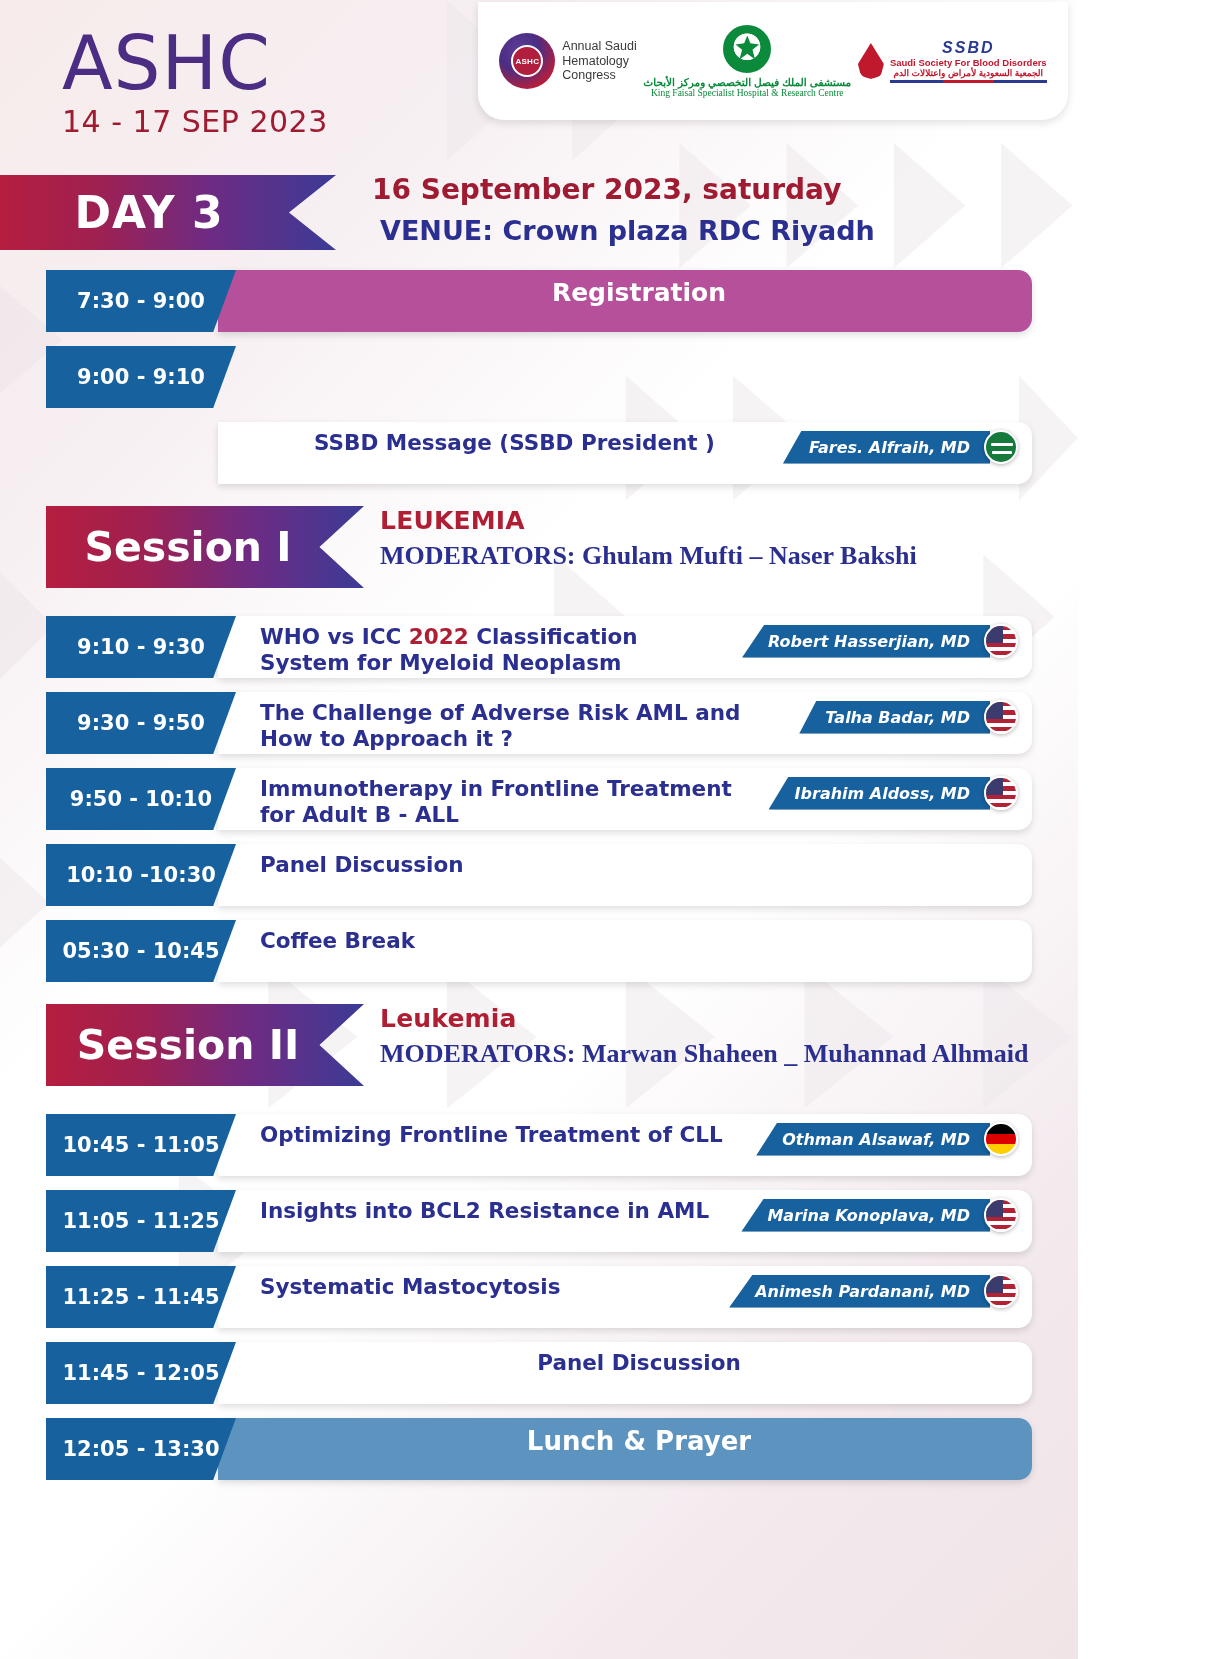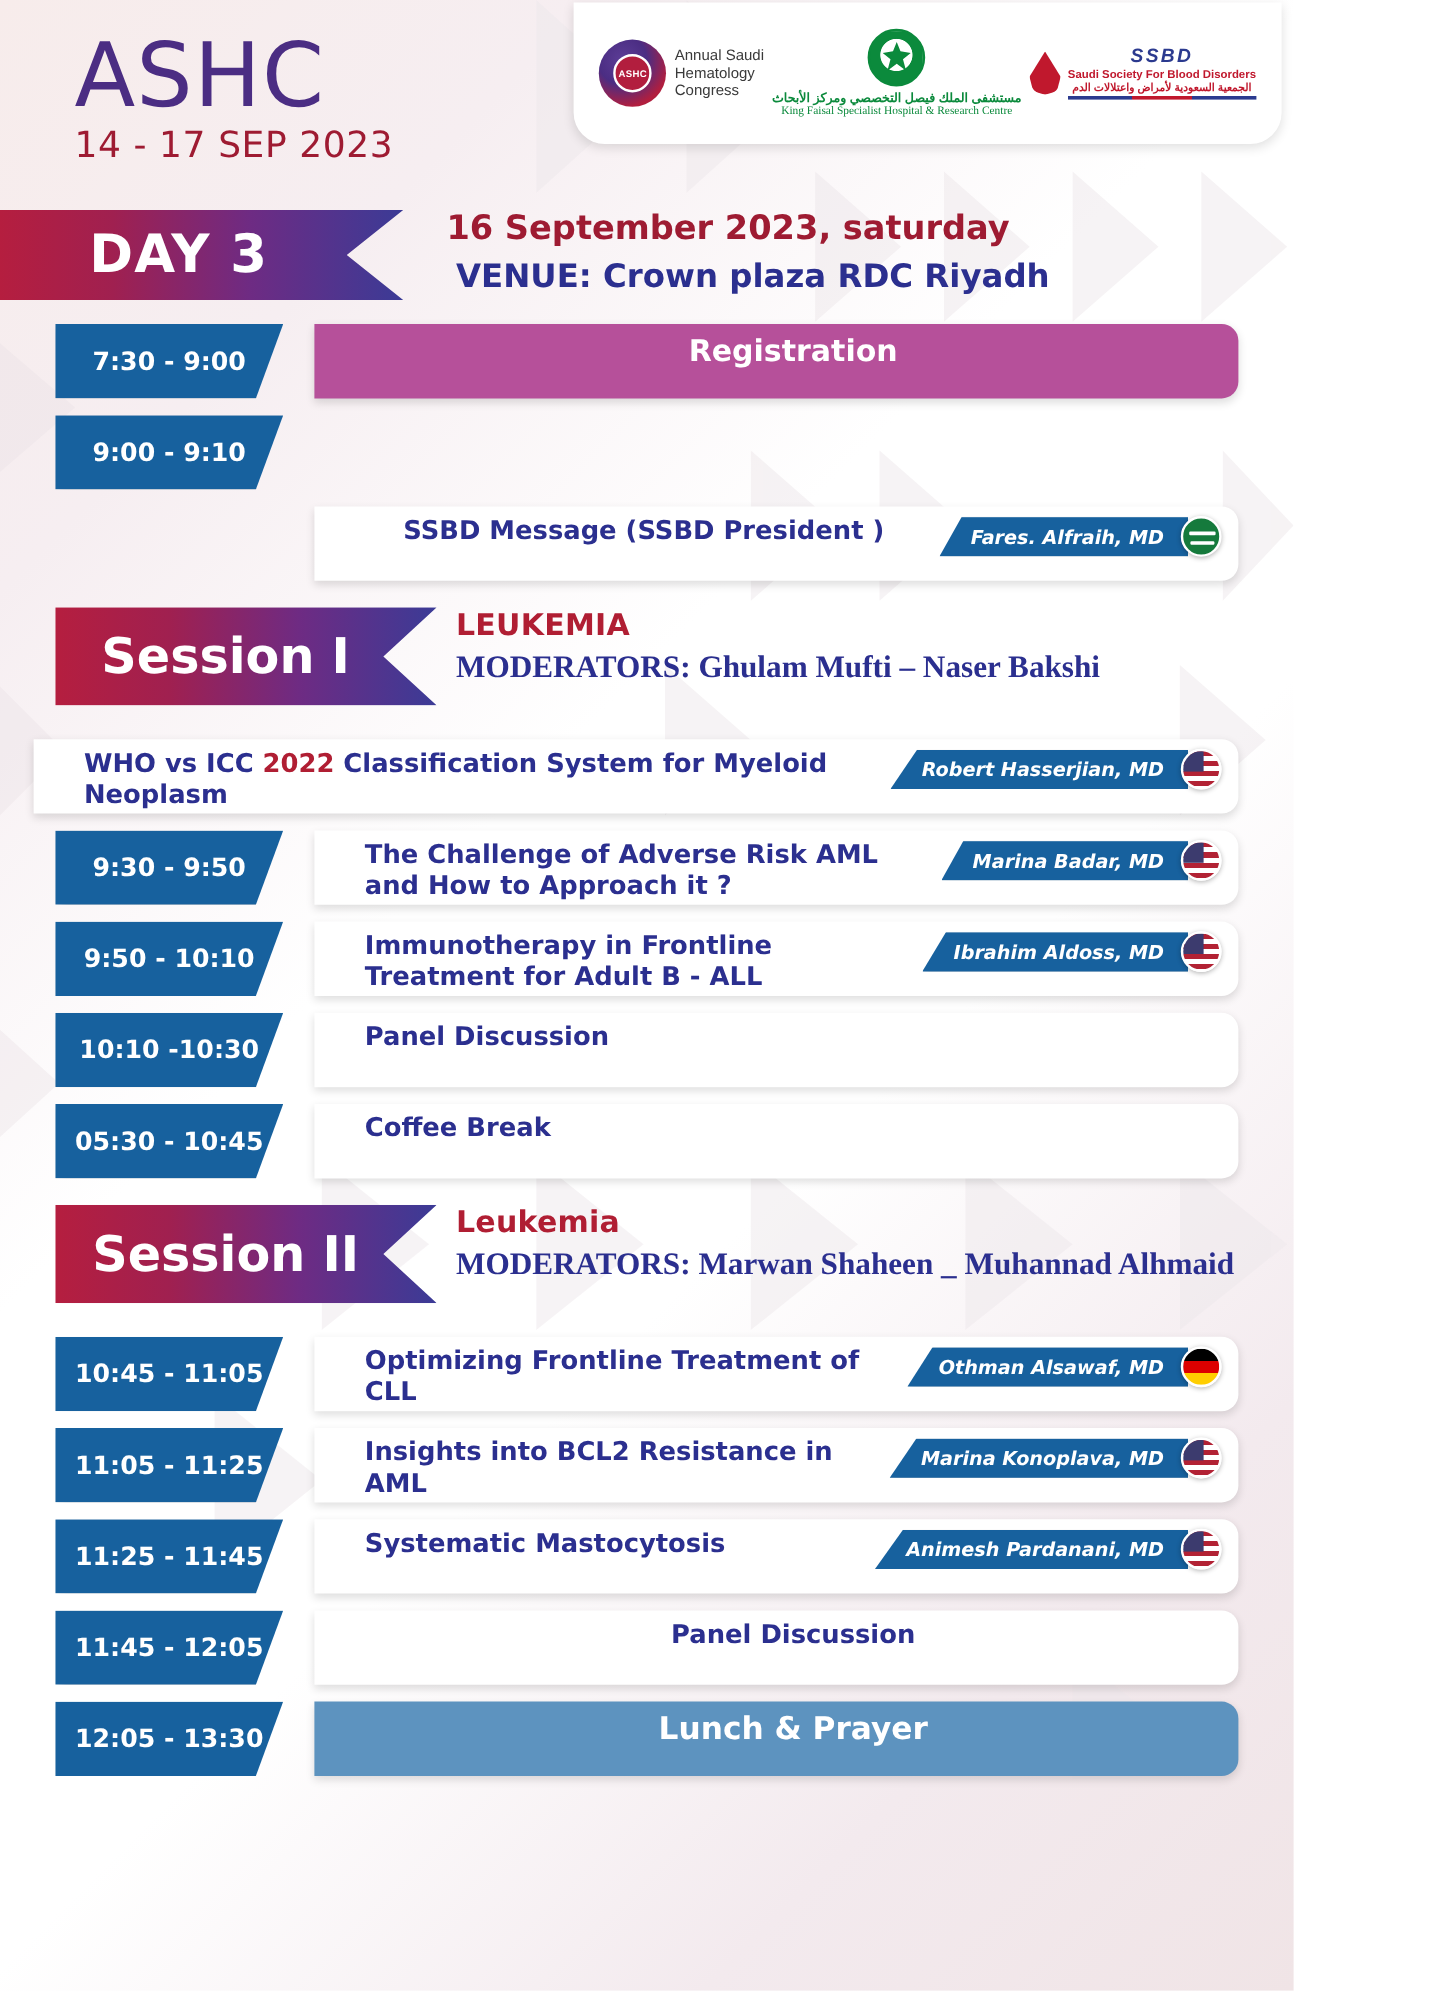--- a/index.html
+++ b/index.html
@@ -150,21 +150,20 @@
 
   
   .agenda { position: relative; padding: 0 46px 0 46px; }
 
   .row {
     position: relative;
     display: flex;
     align-items: stretch;
     margin-bottom: 14px;
     min-height: 62px;
-    gap: 44px;
   }
 
   .time-chip {
     position: relative;
     z-index: 3;
     width: 190px;
     min-height: 62px;
     background: #17619e;
     color: #ffffff;
     font-size: 21px;
@@ -395,34 +394,35 @@
         <div class="session-row">
           <div class="session-banner">
             <span>Session I</span>
           </div>
           <div class="session-meta">
             <div class="session-topic">LEUKEMIA</div>
             <div class="session-mods">MODERATORS: Ghulam Mufti – Naser Bakshi</div>
           </div>
         </div>
         <div class="row">
+          <div class="time-chip">9:10 - 9:30</div>
           <div class="row-body">
             <div class="title"><span>WHO vs ICC </span><span class="hl">2022</span><span> Classification System for Myeloid Neoplasm</span></div>
             <div class="speaker">
               <div class="speaker-tag">Robert Hasserjian, MD</div>
               <div class="flag flag-us"></div>
             </div>
           </div>
         </div>
         <div class="row">
           <div class="time-chip">9:30 - 9:50</div>
           <div class="row-body">
             <div class="title">The Challenge of Adverse Risk AML and How to Approach it ?</div>
             <div class="speaker">
-              <div class="speaker-tag">Marina Badar, MD</div>
+              <div class="speaker-tag">Talha Badar, MD</div>
               <div class="flag flag-us"></div>
             </div>
           </div>
         </div>
         <div class="row">
           <div class="time-chip">9:50 - 10:10</div>
           <div class="row-body">
             <div class="title">Immunotherapy in Frontline Treatment for Adult B - ALL</div>
             <div class="speaker">
               <div class="speaker-tag">Ibrahim Aldoss, MD</div>

